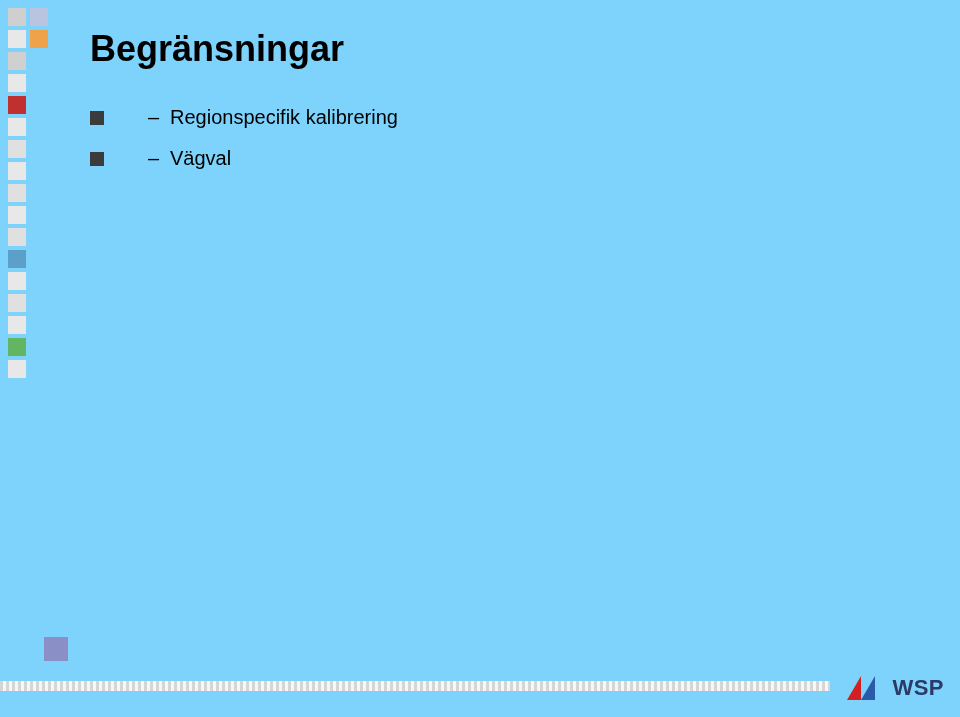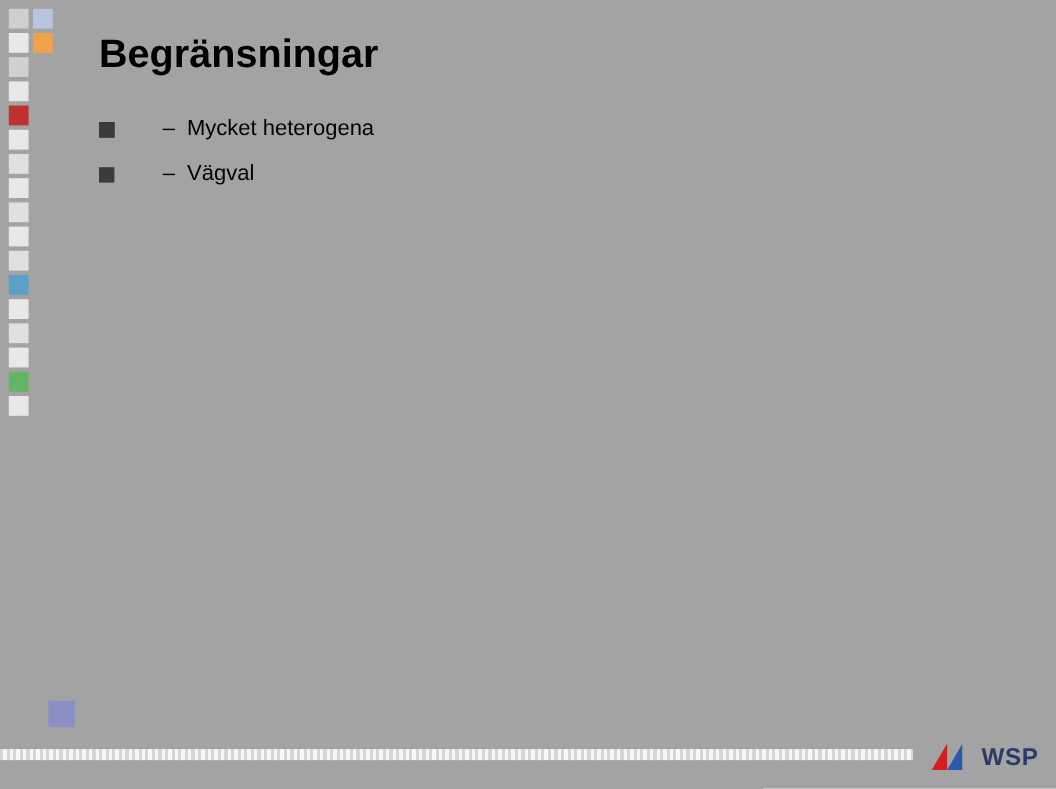--- a/index.html
+++ b/index.html
@@ -1,17 +1,17 @@
 <!DOCTYPE html>
 <html><head>
 <meta charset="utf-8">
 <style>
   * { box-sizing: border-box; margin: 0; padding: 0; }
   html, body { width: 960px; height: 717px; font-family: Arial, Helvetica, sans-serif; background: #fff; overflow: hidden; }
-  .slide { position: relative; width: 960px; height: 717px; background: #a3a3a3; }
+  .slide { position: relative; width: 960px; height: 717px; background: #7dd3fc; }
   
   .left-col { position: absolute; left: 0; top: 0; width: 48px; height: 717px; }
   .sq { position: absolute; width: 18px; height: 18px; }
   
   .content { position: absolute; left: 90px; top: 28px; right: 40px; }
   .title { font-size: 36px; font-weight: bold; color: #000; margin-bottom: 34px; }
   ul.top { list-style: none; padding: 0; margin: 0; }
   ul.top > li { position: relative; padding-left: 30px; margin-bottom: 10px; font-size: 22px; color: #000; line-height: 1.35; }
   ul.top > li::before { content: ""; position: absolute; left: 0; top: 7px; width: 14px; height: 14px; background: #3b3b3b; }
   ul.sub { list-style: none; padding: 0; margin: 8px 0 14px 28px; }
@@ -51,24 +51,24 @@
       <div class="sq" style="top: 294px; left: 8px; background: rgb(224, 224, 224);"></div>
       <div class="sq" style="top: 316px; left: 8px; background: rgb(232, 232, 232);"></div>
       <div class="sq" style="top: 338px; left: 8px; background: rgb(98, 181, 98);"></div>
       <div class="sq" style="top: 360px; left: 8px; background: rgb(232, 232, 232);"></div>
     </div>
 
   <div class="content">
     <h1 class="title">Begränsningar</h1>
     <ul class="top" id="bullets">
         <li></li>
+        <li><ul class="sub">
+            <li>Regionspecifik kalibrering</li>
+          </ul></li>
         <li></li>
-        <li><ul class="sub">
-            <li>Mycket heterogena</li>
-          </ul></li>
         <li><ul class="sub">
             <li>Vägval</li>
           </ul></li>
       </ul>
   </div>
 
   <div class="bl-sq"></div>
 
   <div class="bottom-bar">
     <div class="stripe"></div>

